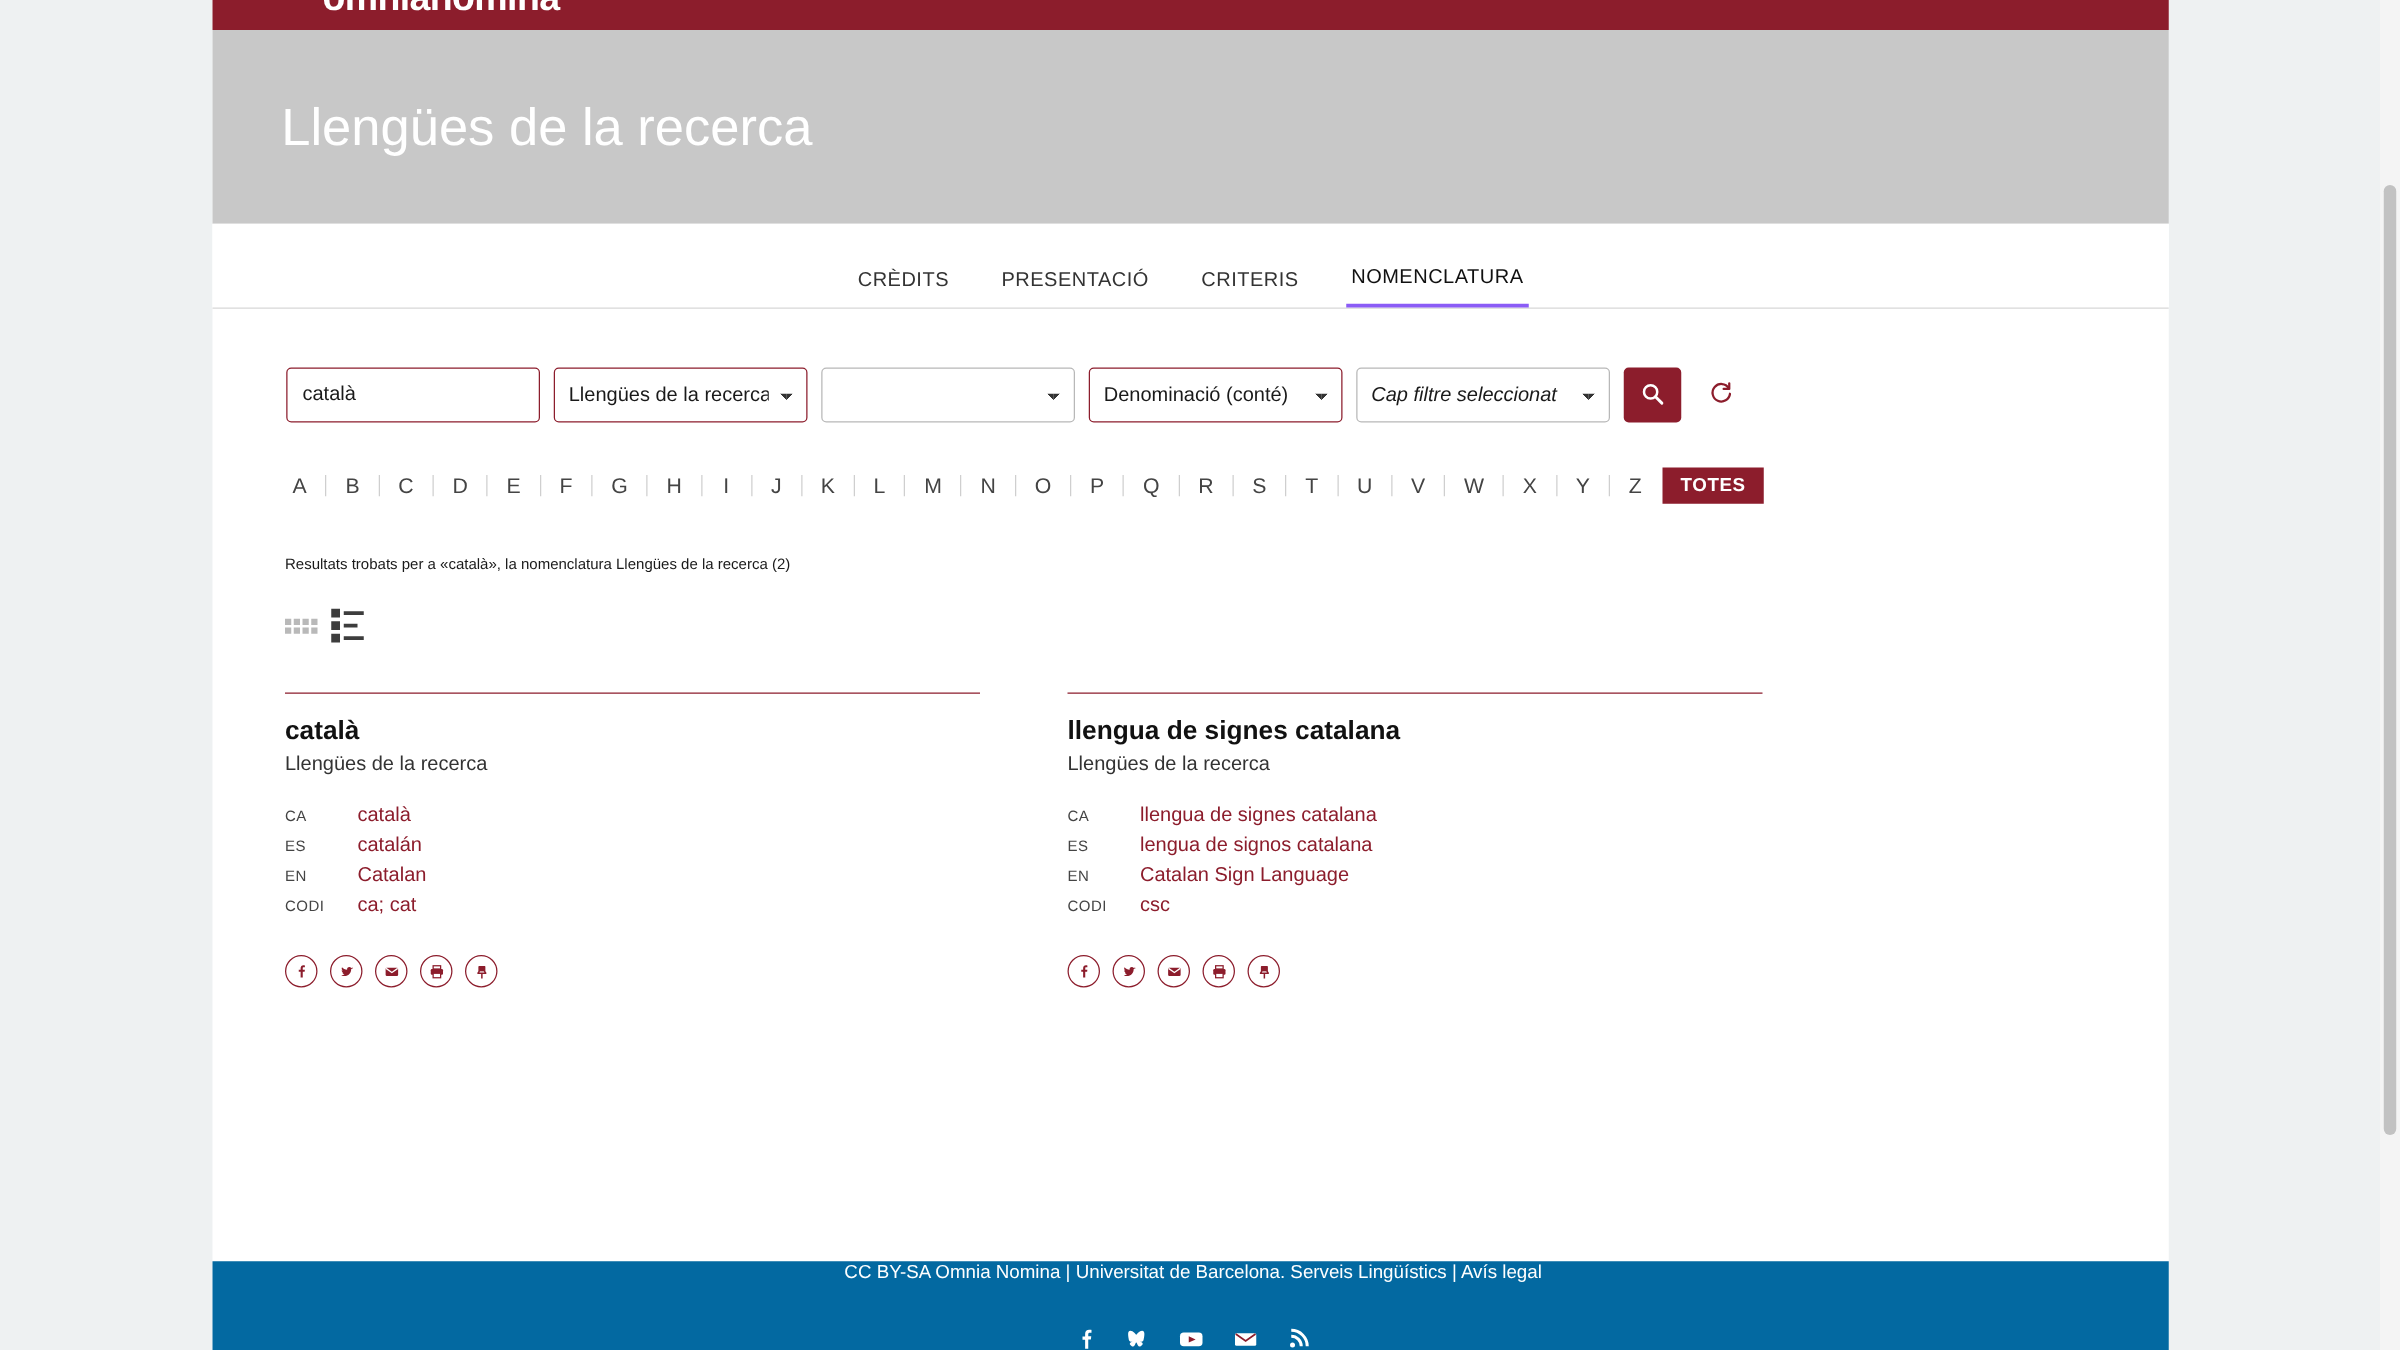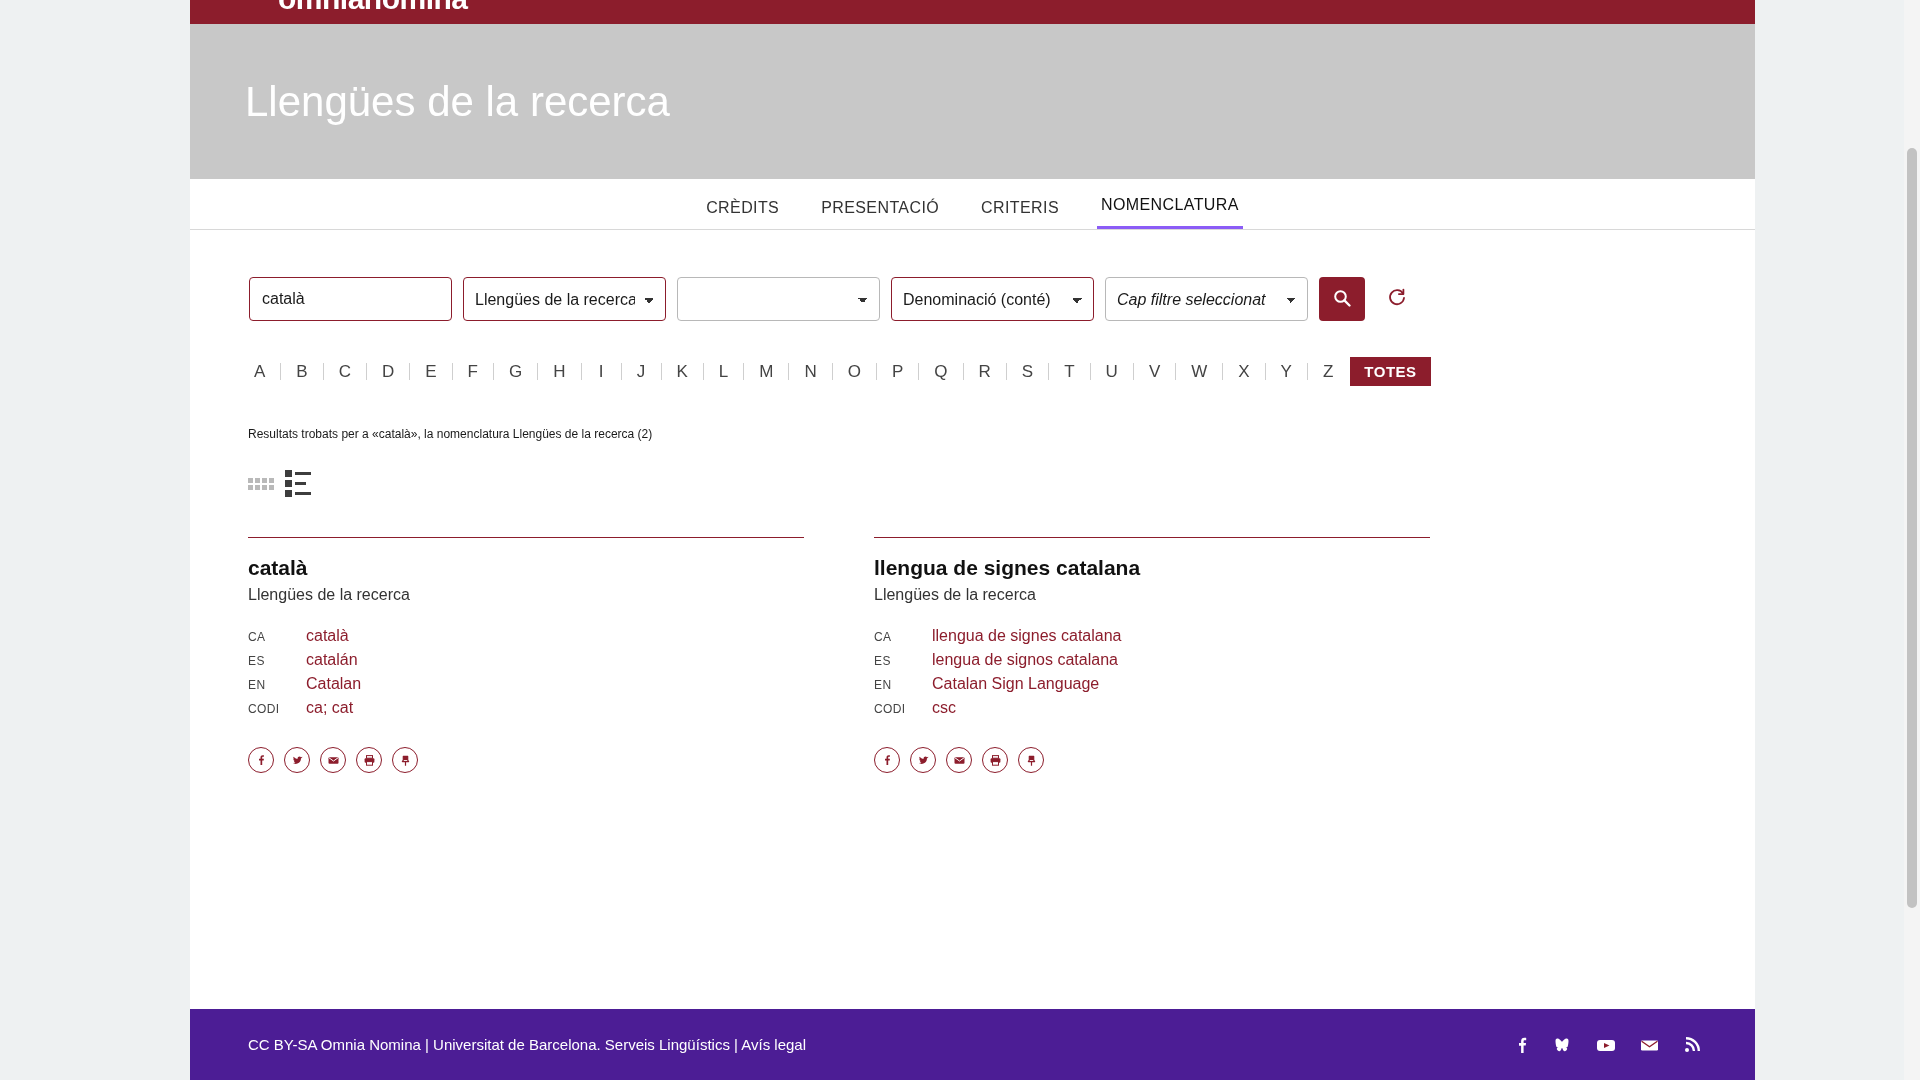--- a/index.html
+++ b/index.html
@@ -8,21 +8,20 @@
     width: 1920px; height: 1080px;
     background: #eef1f2;
     font-family: "Liberation Sans", sans-serif;
     overflow: hidden;
   }
   .page {
     position: absolute;
     left: 170px; top: 0;
     width: 1565px; height: 1080px;
     background: #ffffff;
-    margin-left: 20px;
   }
   
   .brandbar {
     height: 24px;
     background: #8c1d2c;
     color: #ffffff;
     position: relative;
   }
   .brandbar .logo {
     position: absolute;
@@ -40,21 +39,21 @@
     padding-left: 55px;
   }
   .hero h1 {
     margin: 0;
     color: #ffffff;
     font-size: 42px;
     font-weight: 400;
   }
   
   .navtabs {
-    height: 51px;
+    height: 68px;
     background: #ffffff;
     border-bottom: 1px solid #d8d8d8;
     display: flex;
     justify-content: center;
     align-items: flex-end;
     gap: 34px;
     padding-bottom: 0;
   }
   .navtabs a {
     font-size: 16px;
@@ -200,26 +199,27 @@
     color: #8c1d2c;
     cursor: pointer;
     background: #fff;
   }
   .share .sbtn svg { display: block; }
   
   .footer {
     position: absolute;
     left: 0; bottom: 0;
     width: 1565px; height: 71px;
-    background: #4c1d95;
+    background: #0369a1;
     color: #fff;
     display: flex;
     align-items: center;
     justify-content: space-between;
     padding: 0 54px 0 58px;
+    flex-direction: column;
   }
   .footer .ftext { font-size: 15px; }
   .footer .ficons { display: flex; gap: 24px; align-items: center; }
   .footer .ficons span { display: inline-flex; }
   
   .scrollbar {
     position: absolute;
     right: 0; top: 0;
     width: 16px; height: 1080px;
     background: #f4f4f4;

